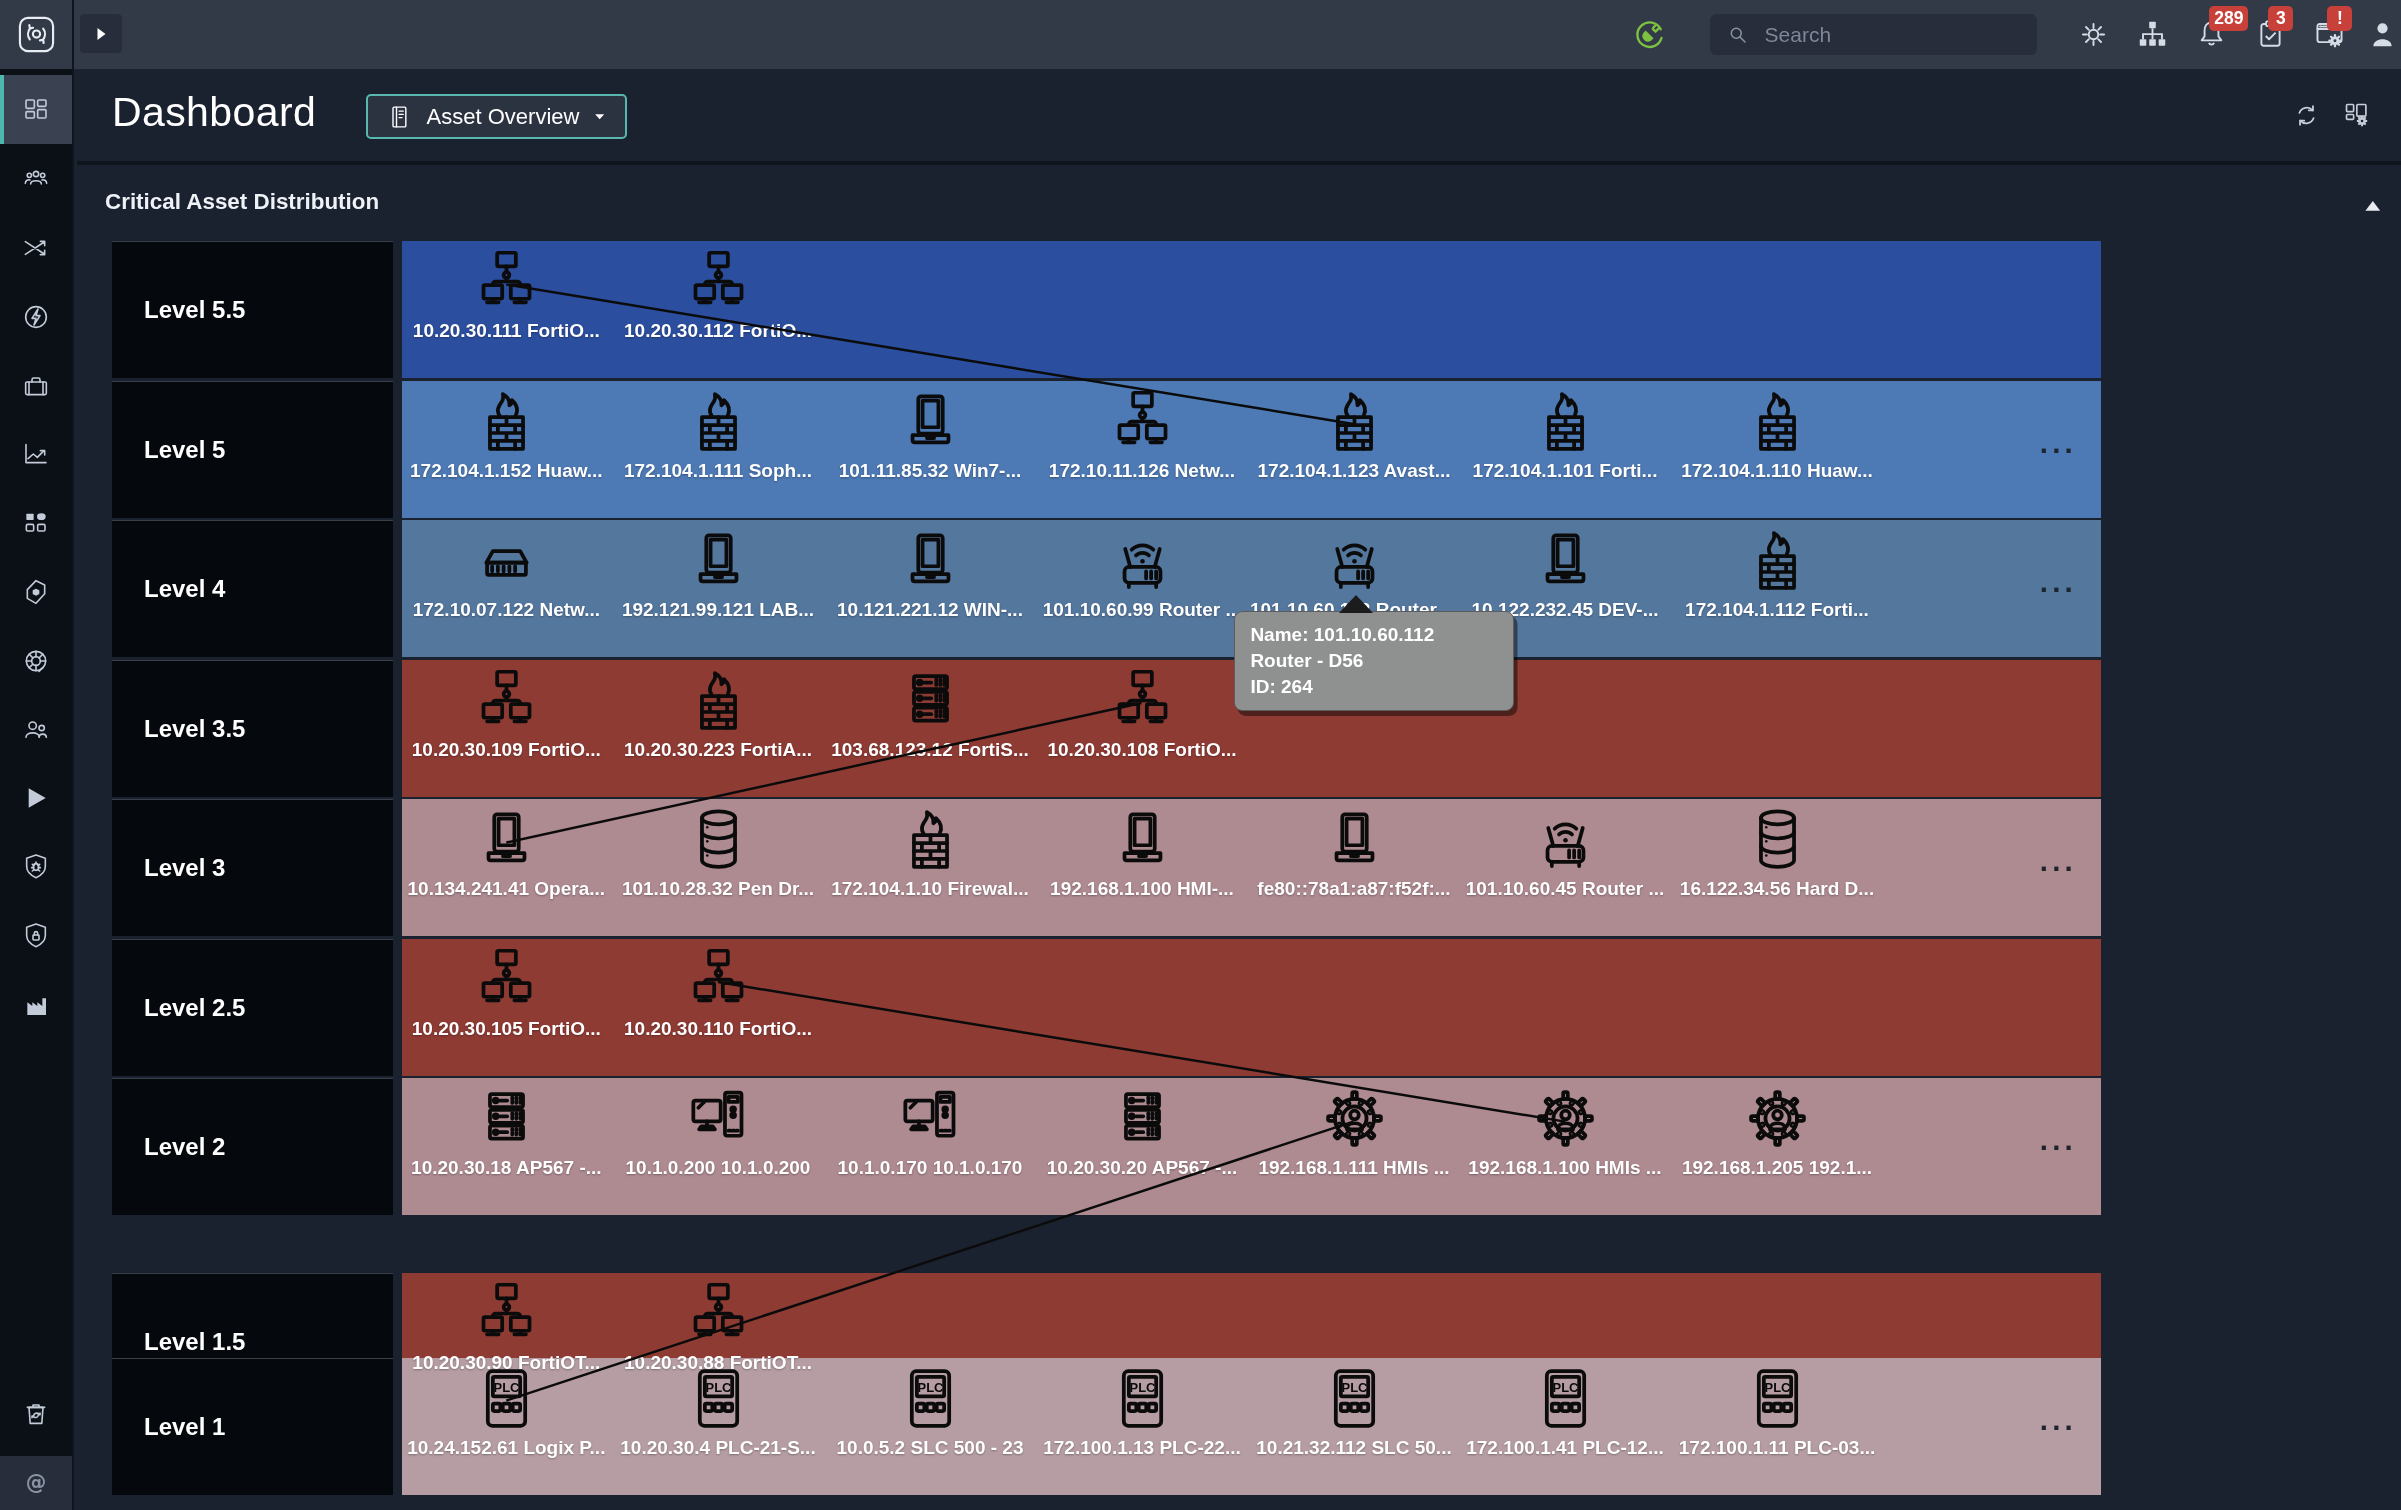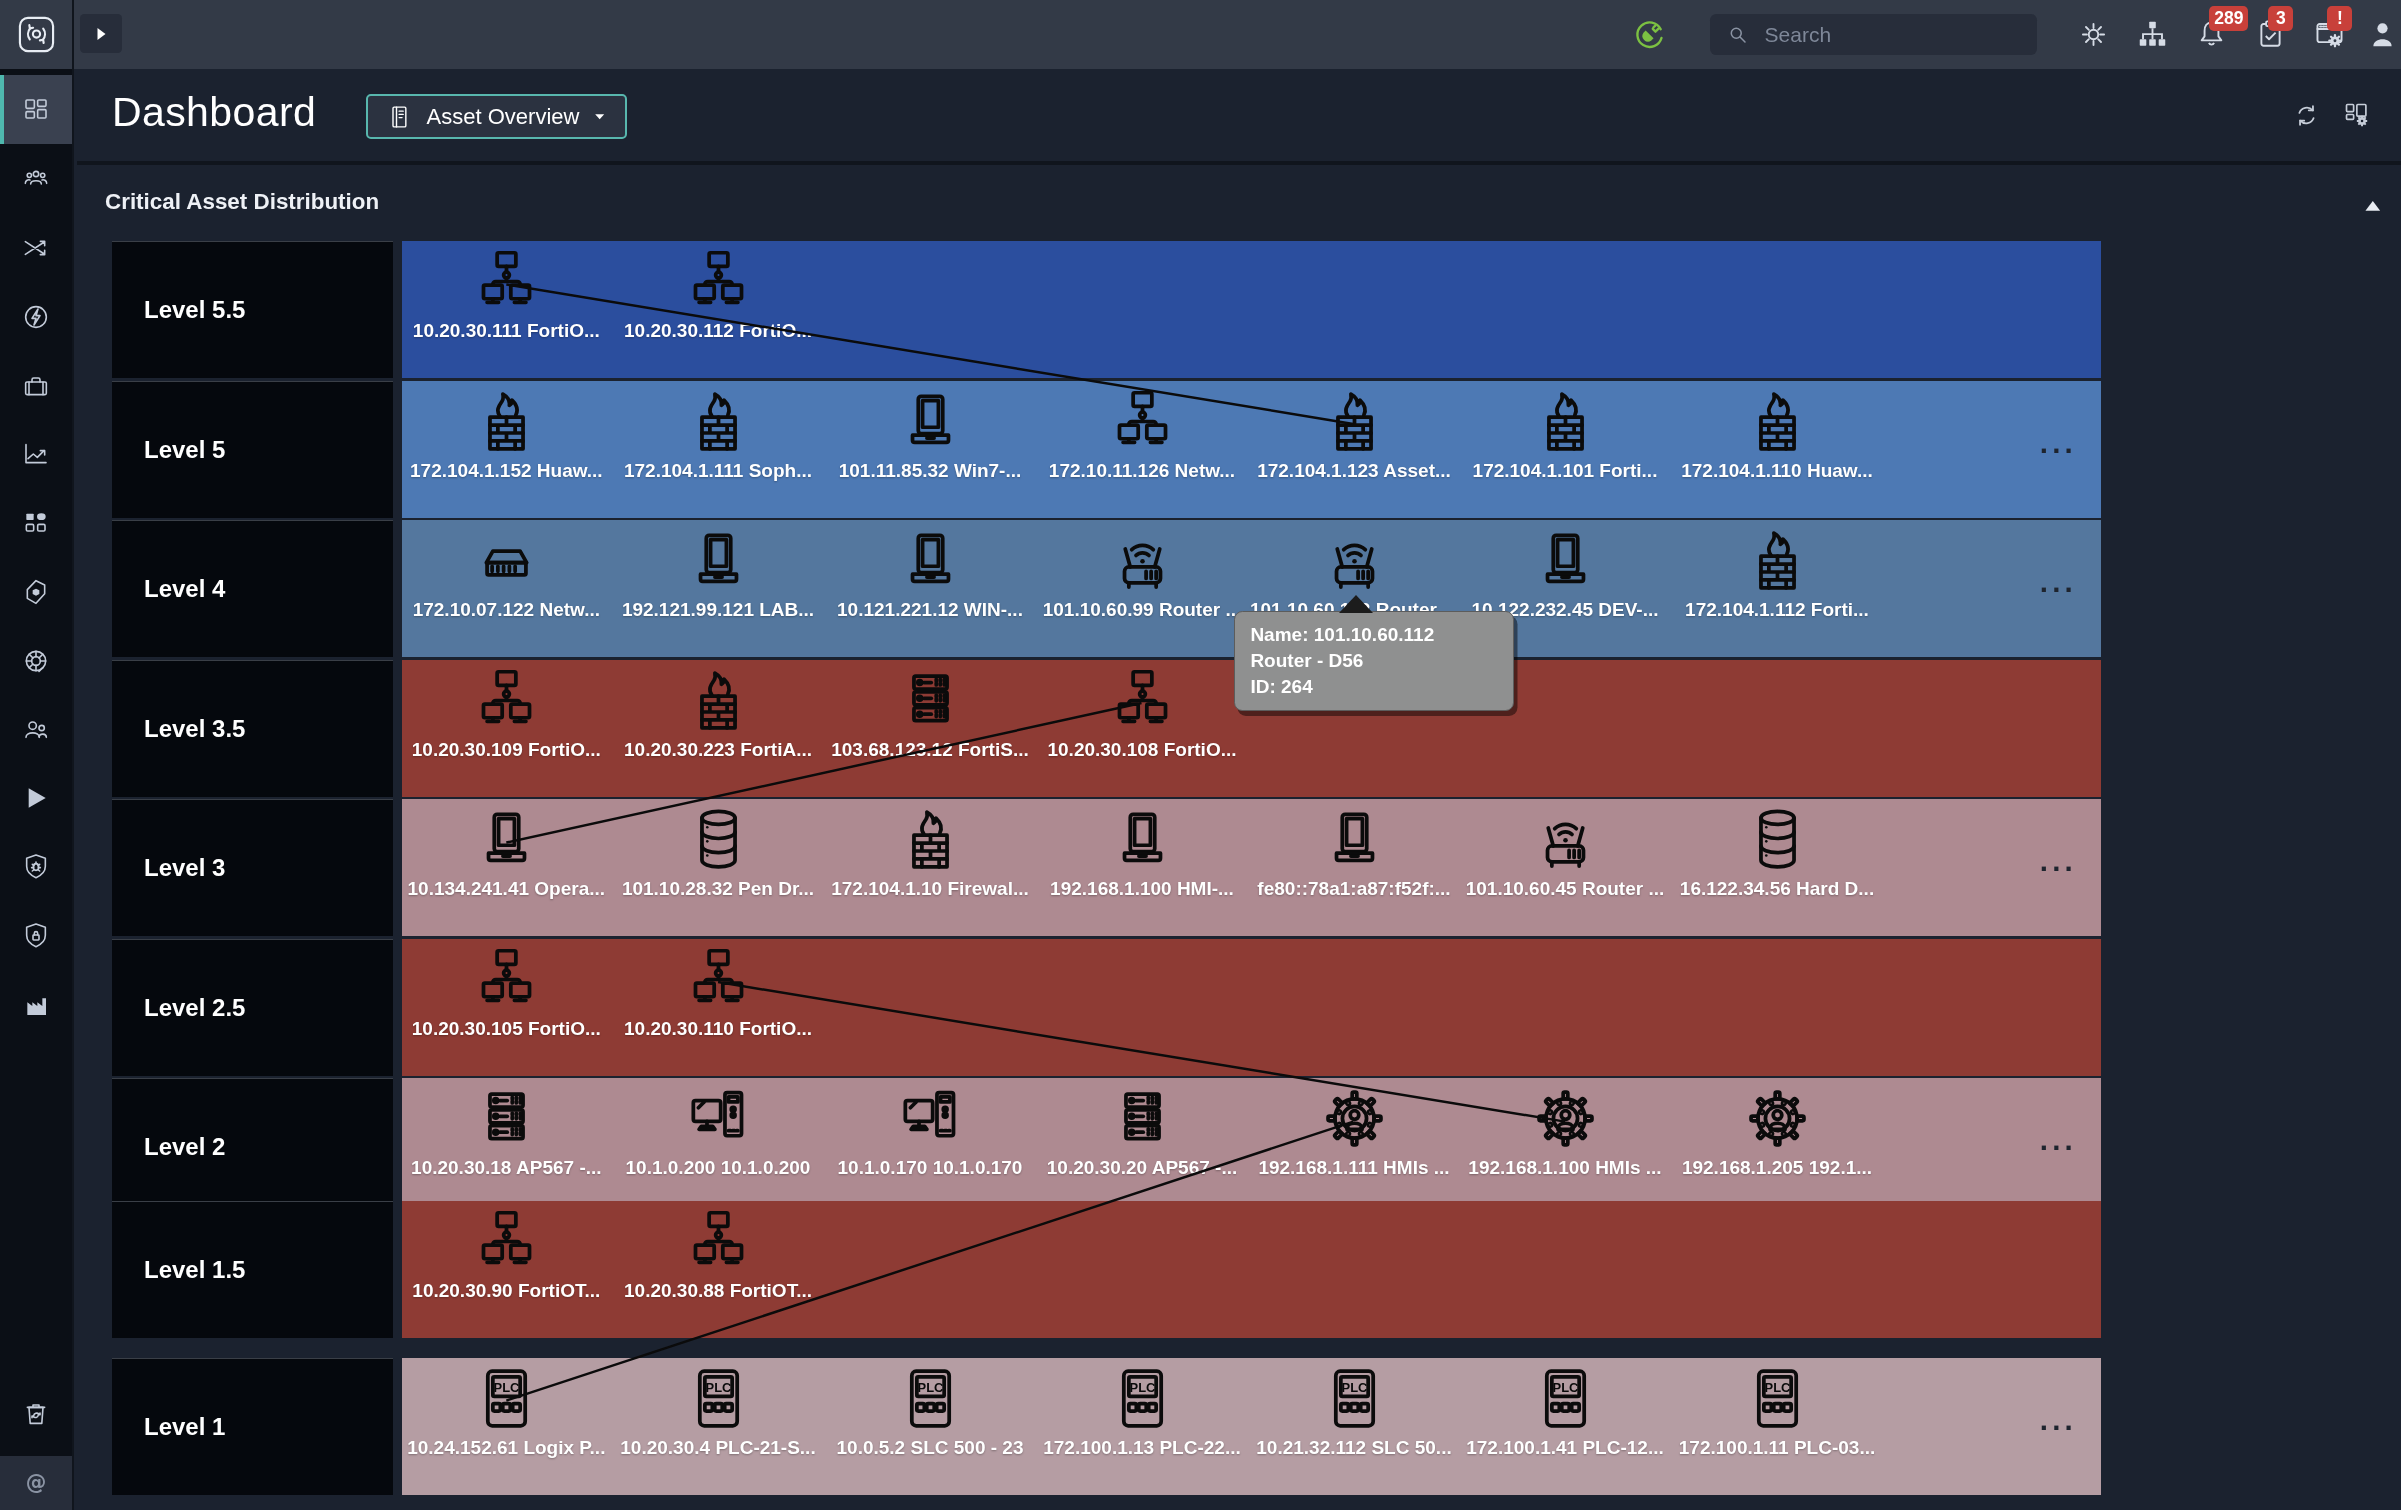--- a/index.html
+++ b/index.html
@@ -360,21 +360,21 @@
               <path d="M33.5 36v2.5M29.5 38.5h8"></path>
             </svg>
             <span class="dev-label">172.10.11.126 Netw...</span>
           </div>
           <div class="dev" style="left: 840px;">
             <svg viewBox="0 0 48 48" fill="none" stroke="#0b0b0b" stroke-width="2.6" stroke-linecap="round" stroke-linejoin="round">
               <rect x="12.5" y="21" width="23" height="22"></rect>
               <path d="M12.5 26.5h23M12.5 32h23M12.5 37.5h23M24 21v5.5M18 26.5V32M30 26.5V32M24 32v5.5M18 37.5V43M30 37.5V43"></path>
               <path d="M19.5 20.5c-3.2-4.2-.6-7.6 1.3-10.4 1-1.5 1-3.6.7-5.1 3.1 1.7 4.9 4.6 4.5 7.7 1.2-.6 2-2 1.8-3.6 2.8 2.7 4.6 6.6 2.7 10.4"></path>
             </svg>
-            <span class="dev-label">172.104.1.123 Asset...</span>
+            <span class="dev-label">172.104.1.123 Avast...</span>
           </div>
           <div class="dev" style="left: 1051px;">
             <svg viewBox="0 0 48 48" fill="none" stroke="#0b0b0b" stroke-width="2.6" stroke-linecap="round" stroke-linejoin="round">
               <rect x="12.5" y="21" width="23" height="22"></rect>
               <path d="M12.5 26.5h23M12.5 32h23M12.5 37.5h23M24 21v5.5M18 26.5V32M30 26.5V32M24 32v5.5M18 37.5V43M30 37.5V43"></path>
               <path d="M19.5 20.5c-3.2-4.2-.6-7.6 1.3-10.4 1-1.5 1-3.6.7-5.1 3.1 1.7 4.9 4.6 4.5 7.7 1.2-.6 2-2 1.8-3.6 2.8 2.7 4.6 6.6 2.7 10.4"></path>
             </svg>
             <span class="dev-label">172.104.1.101 Forti...</span>
           </div>
           <div class="dev" style="left: 1263px;">
@@ -758,21 +758,21 @@
               <circle cx="24" cy="12.4" r=".9" transform="rotate(337.5 24 24)"></circle>
               <circle cx="24" cy="24" r="8.4"></circle>
               <circle cx="24" cy="21.6" r="3"></circle>
               <path d="M18.8 30.6c.4-4.4 10-4.4 10.4 0v1h-10.4z"></path>
             </svg>
             <span class="dev-label">192.168.1.205 192.1...</span>
           </div>
           <span class="more-ind">...</span>
         </div>
       </div>
-      <div class="crow" style="top: 960px; padding-left: 44px;">
+      <div class="crow" style="top: 1032px; padding-left: 44px;">
         <div class="crow-label">Level 1.5</div>
         <div class="crow-band" style="background: rgb(142, 59, 52);">
           <div class="dev" style="left: -7.7px;">
             <svg viewBox="0 0 48 48" fill="none" stroke="#0b0b0b" stroke-width="2.6" stroke-linecap="round" stroke-linejoin="round">
               <rect x="17.5" y="4" width="13" height="9.5" rx="1"></rect>
               <path d="M24 13.5v3.5"></path>
               <circle cx="24" cy="19.5" r="2"></circle>
               <path d="M24 21.5v2.5M14.5 26.5v-.5a2 2 0 0 1 2-2h15a2 2 0 0 1 2 2v.5"></path>
               <rect x="8" y="26.5" width="13" height="9.5" rx="1"></rect>
               <path d="M14.5 36v2.5M10.5 38.5h8"></path>

